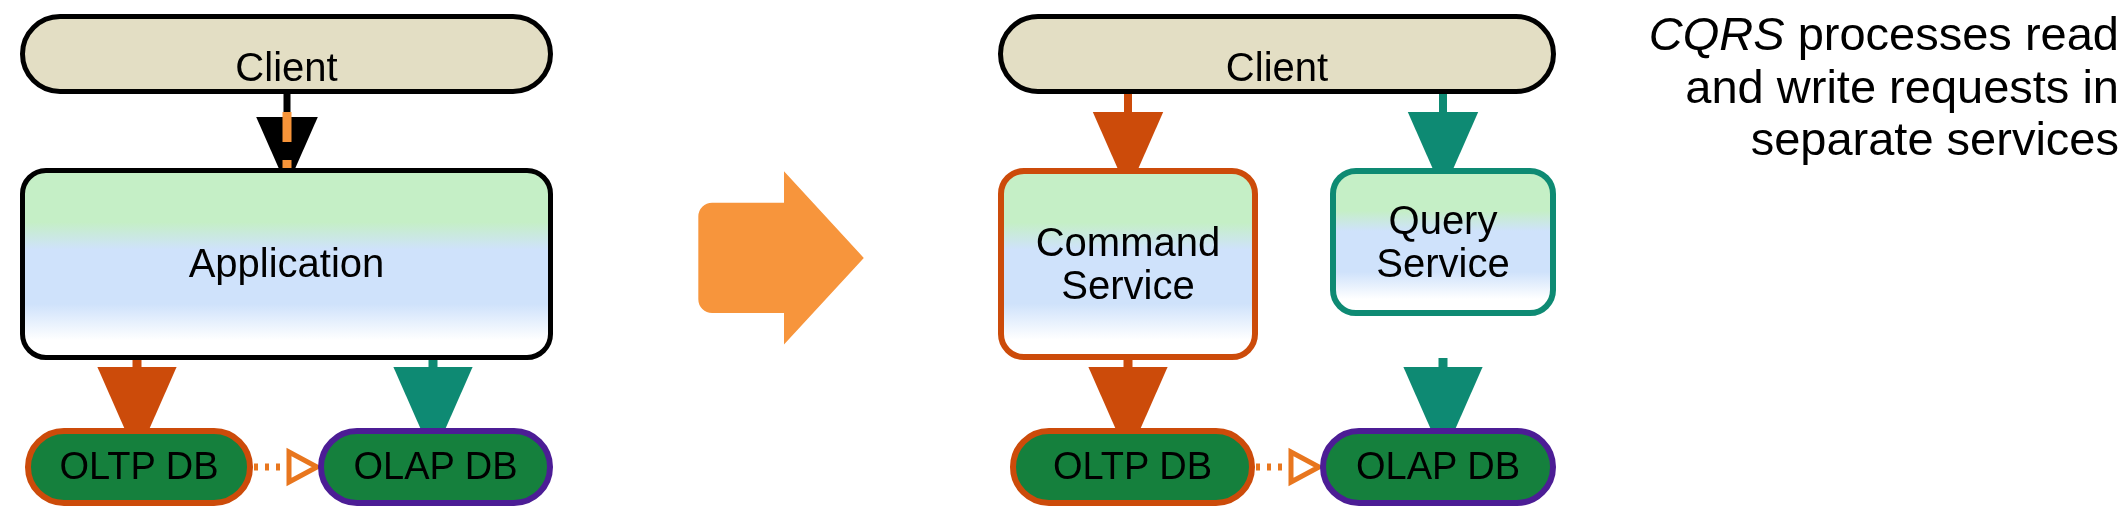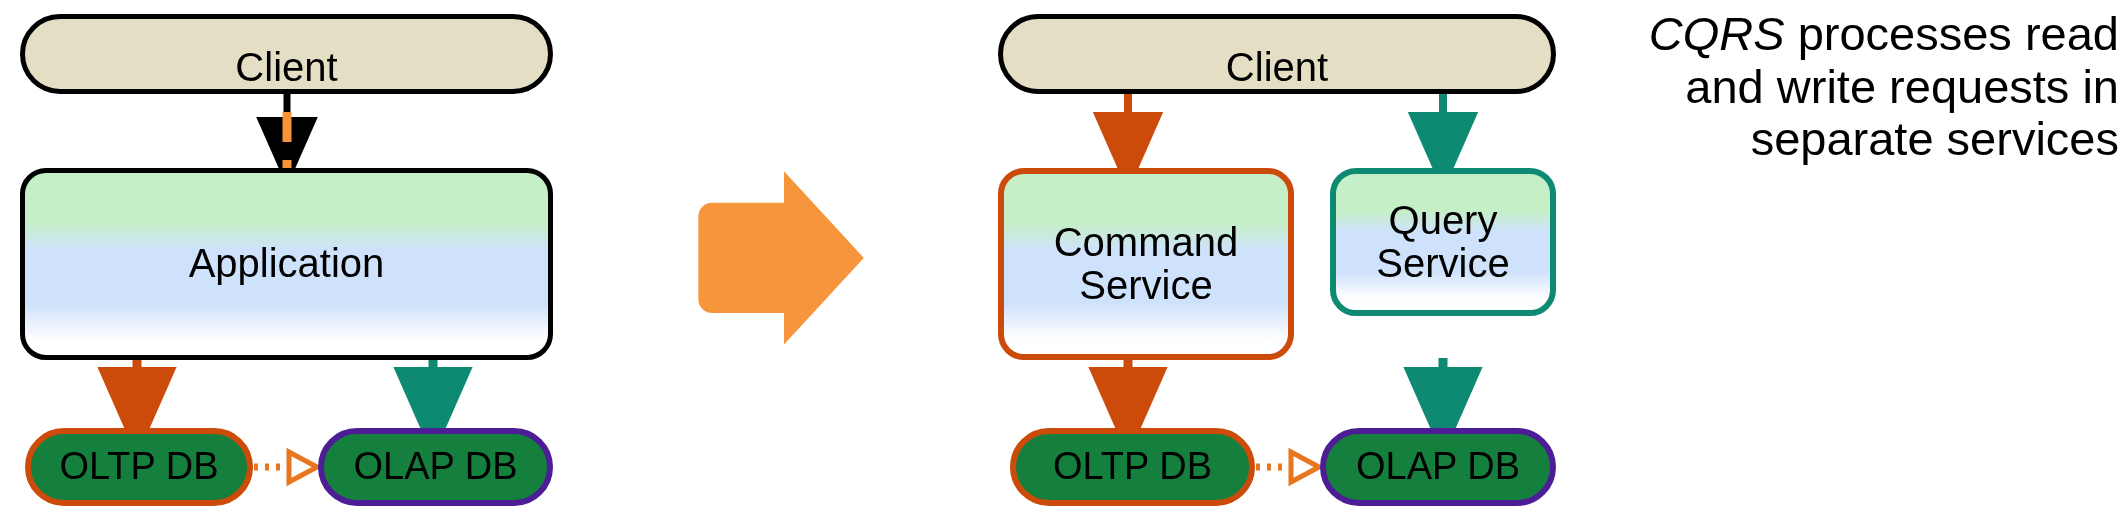--- a/index.html
+++ b/index.html
@@ -158,21 +158,21 @@
   </div>
 
   <div class="node db teal-edge" style="left:318px; top:428px; width:235px; height:78px;">
     <span>OLAP DB</span>
   </div>
 
   <div class="node client" style="left:998px; top:14px; width:558px; height:80px;">
     <span>Client</span>
   </div>
 
-  <div class="node svcbox orange-edge" style="left:998px; top:168px; width:296px; height:192px;">
+  <div class="node svcbox orange-edge" style="left:998px; top:168px; width:260px; height:192px;">
     <span>Command
 Service</span>
   </div>
 
   <div class="node svcbox teal-edge" style="left:1330px; top:168px; width:226px; height:148px;">
     <span>Query
 Service</span>
   </div>
 
   <div class="node db orange-edge" style="left:1010px; top:428px; width:245px; height:78px;">

